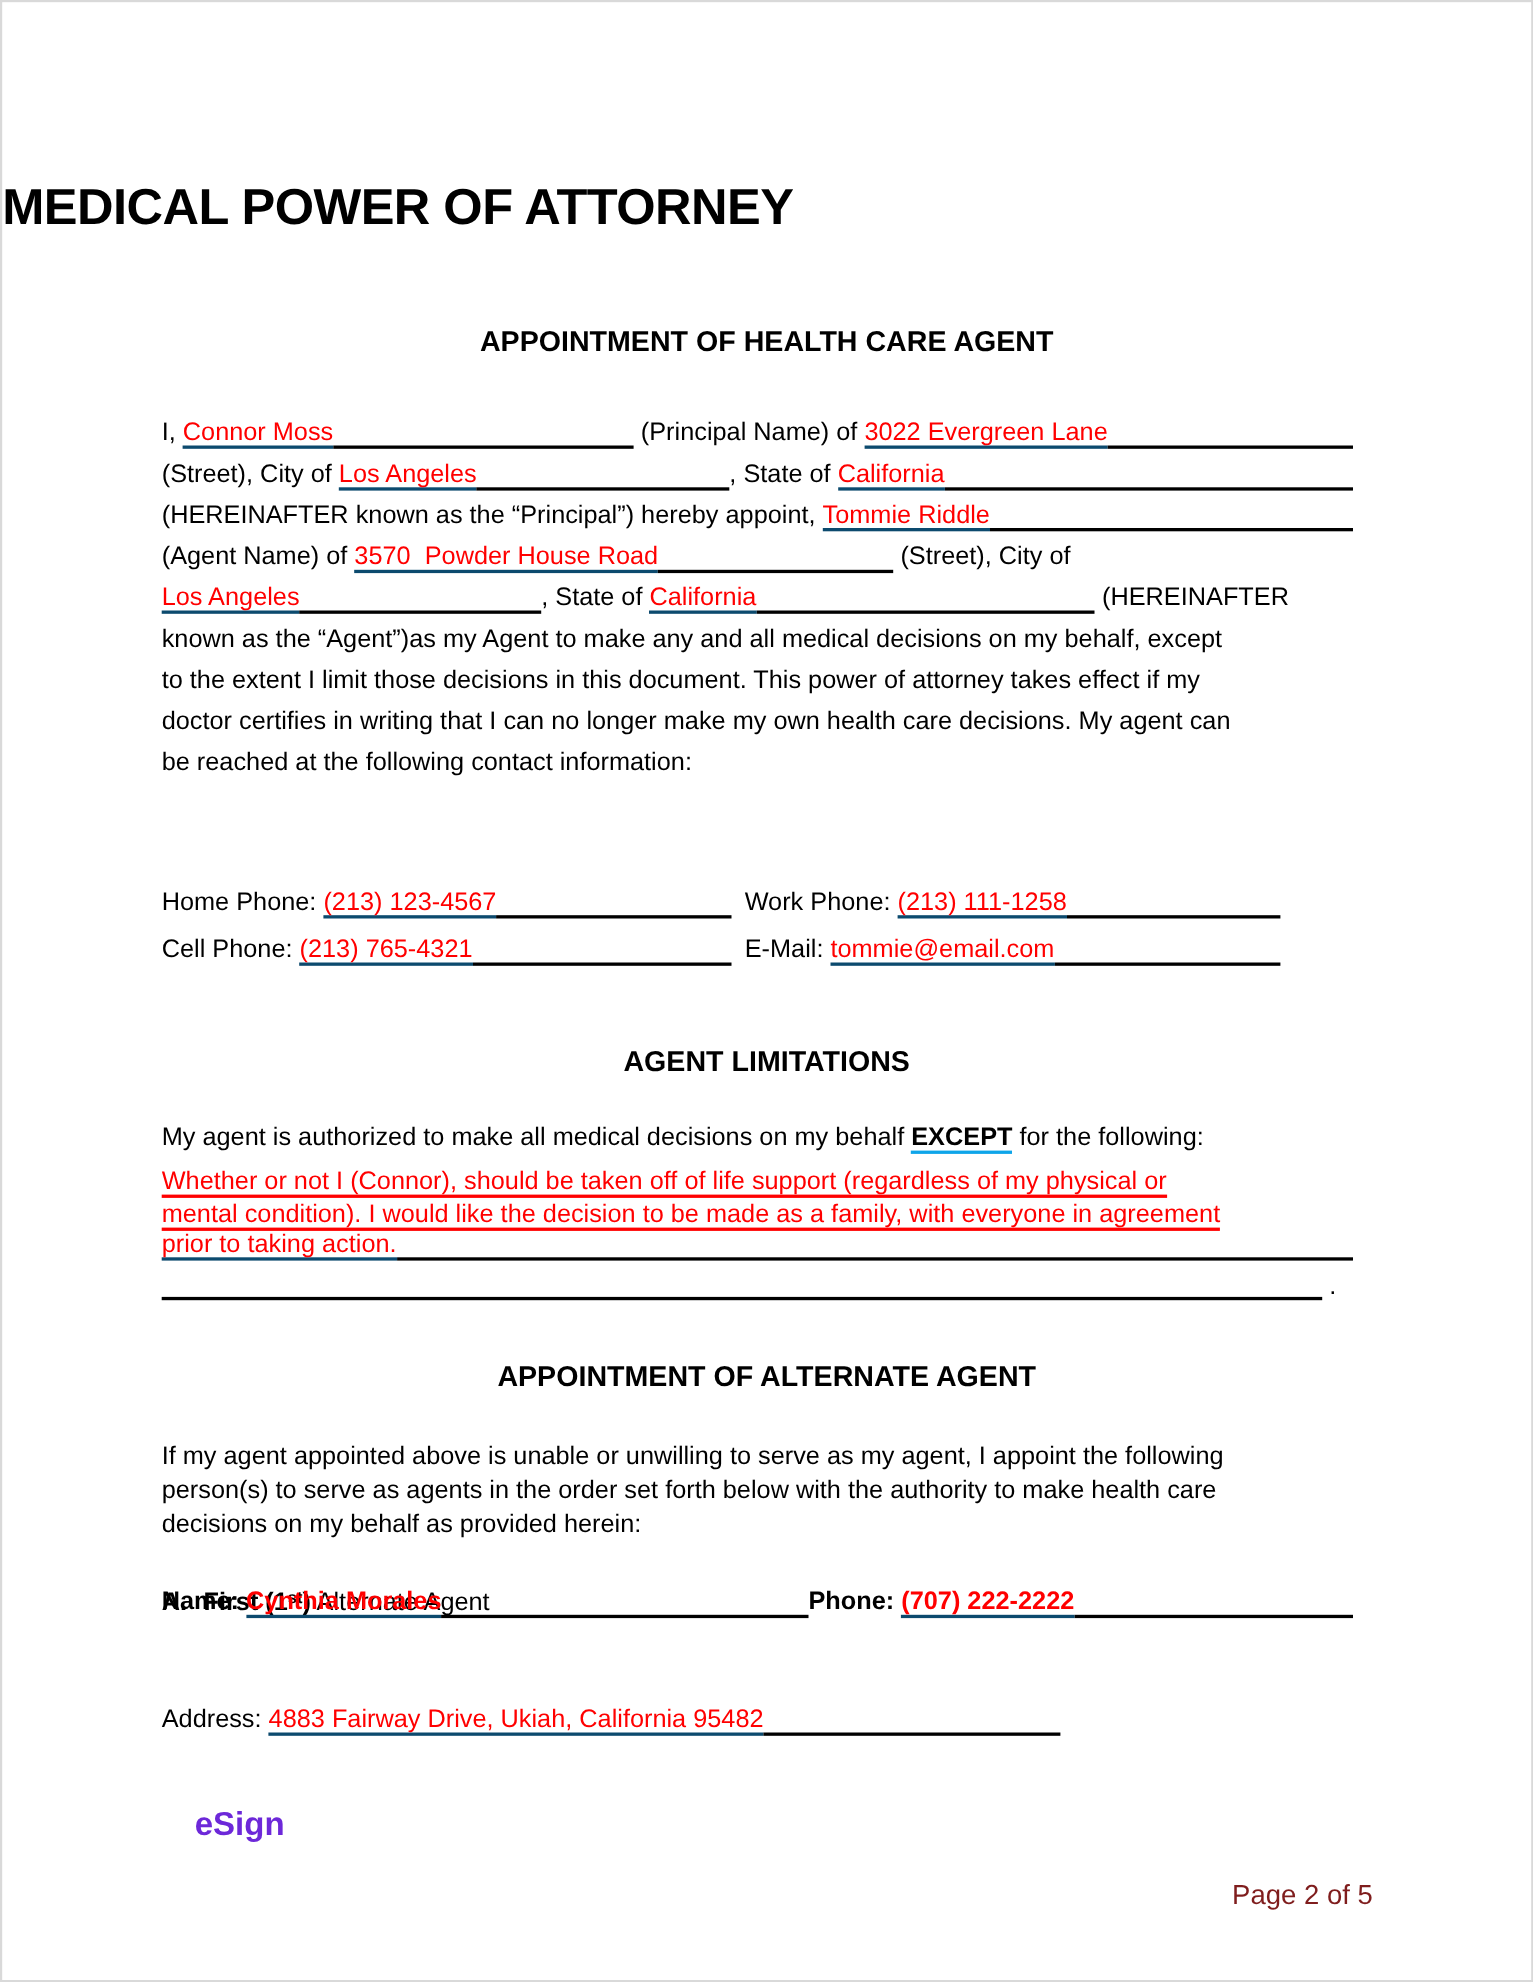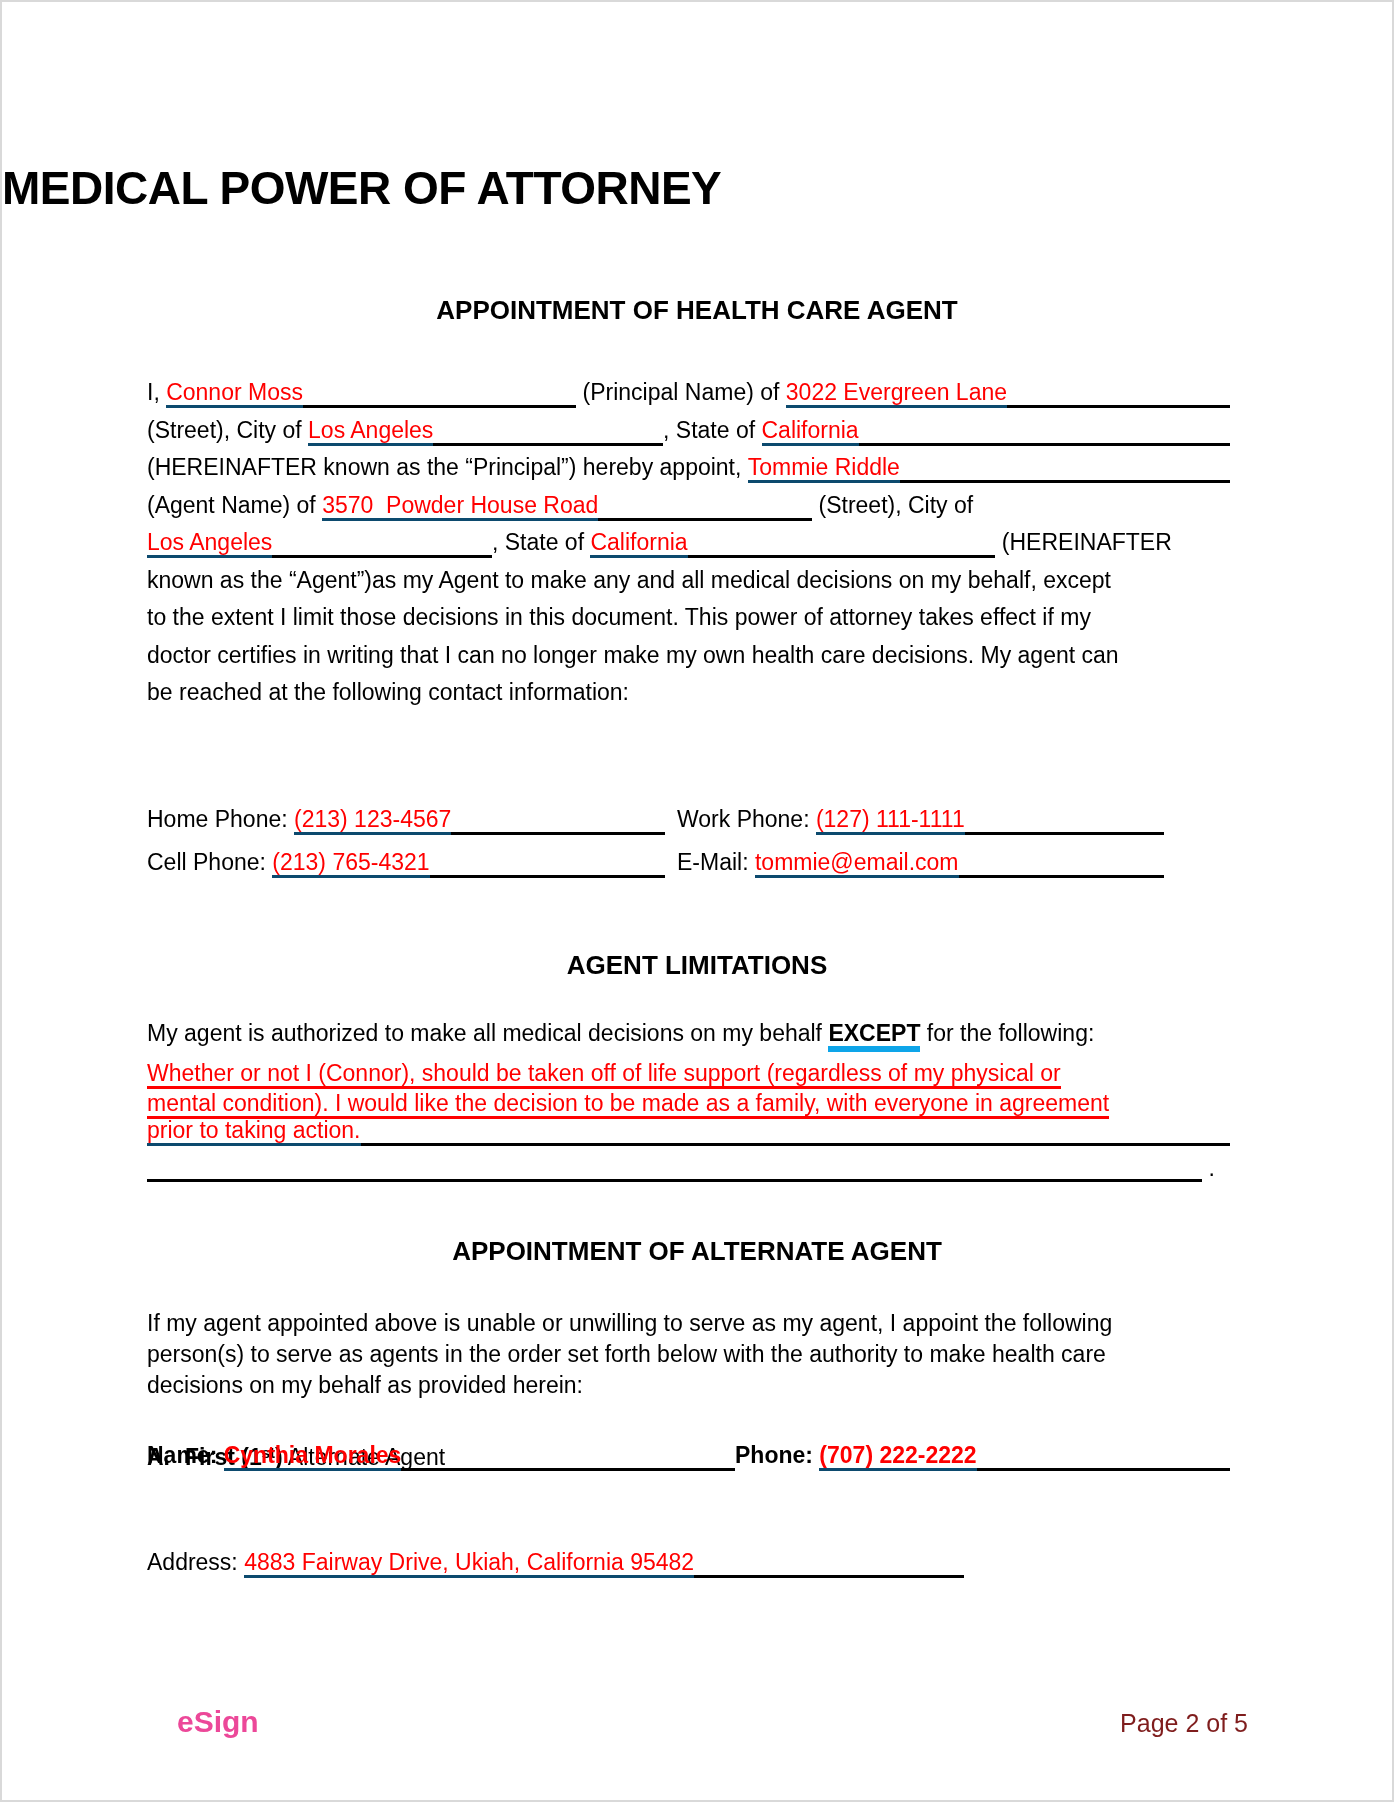--- a/index.html
+++ b/index.html
@@ -60,21 +60,21 @@
   .red-line {
     color:#ff0000;
     border-bottom:3px solid #ff0000;
     white-space:pre;
     line-height:25px;
   }
   .except {
     font-weight:bold;
     display:inline-block;
     line-height:25px;
-    border-bottom:6px solid #0ea5e9;
+    border-bottom:3px solid #0ea5e9;
   }
   .rule {
     display:inline-block;
     height:0; width:1055px;
     border-bottom:3px solid #000;
     vertical-align:-5.5px;
   }
   .bold { font-weight:bold; }
   .ml   { margin-left:15px; }
   .sup  { font-size:15px; font-weight:bold; vertical-align:7px; }
@@ -84,23 +84,23 @@
   .c-work  { width:487px; }
   .c-name  { width:588px; }
   .f-agentstreet { width:490px; }
   .f-principal   { width:410px; }
   .f-city1  { width:355px; }
   .f-city2  { width:345px; }
   .f-state2 { width:405px; }
   .f-addr   { width:720px; }
 
   .footer-brand {
-    top:1705px; left:175px;
+    top:1642px; left:175px;
     font-size:30px; line-height:30px; font-weight:bold;
-    color:#ec4899;
+    color:#6d28d9;
   }
   .footer-page {
     top:1709px; right:144px;
     font-size:25px; line-height:25px;
     color:#7f1d1d;
   }
 </style>
 </head>
 <body>
 
@@ -173,21 +173,21 @@
       <span class="col c-home">
         <span class="lab">Home Phone: </span>
         <span class="fill grow">
             <span class="red">(213) 123-4567</span>
             <span class="tail"></span>
           </span>
       </span>
       <span class="col c-work">
         <span class="lab">Work Phone: </span>
         <span class="fill grow">
-            <span class="red">(127) 111-1111</span>
+            <span class="red">(213) 111-1258</span>
             <span class="tail"></span>
           </span>
       </span>
     </div>
     <div class="frow">
       <span class="col c-home">
         <span class="lab">Cell Phone: </span>
         <span class="fill grow">
             <span class="red">(213) 765-4321</span>
             <span class="tail"></span>

